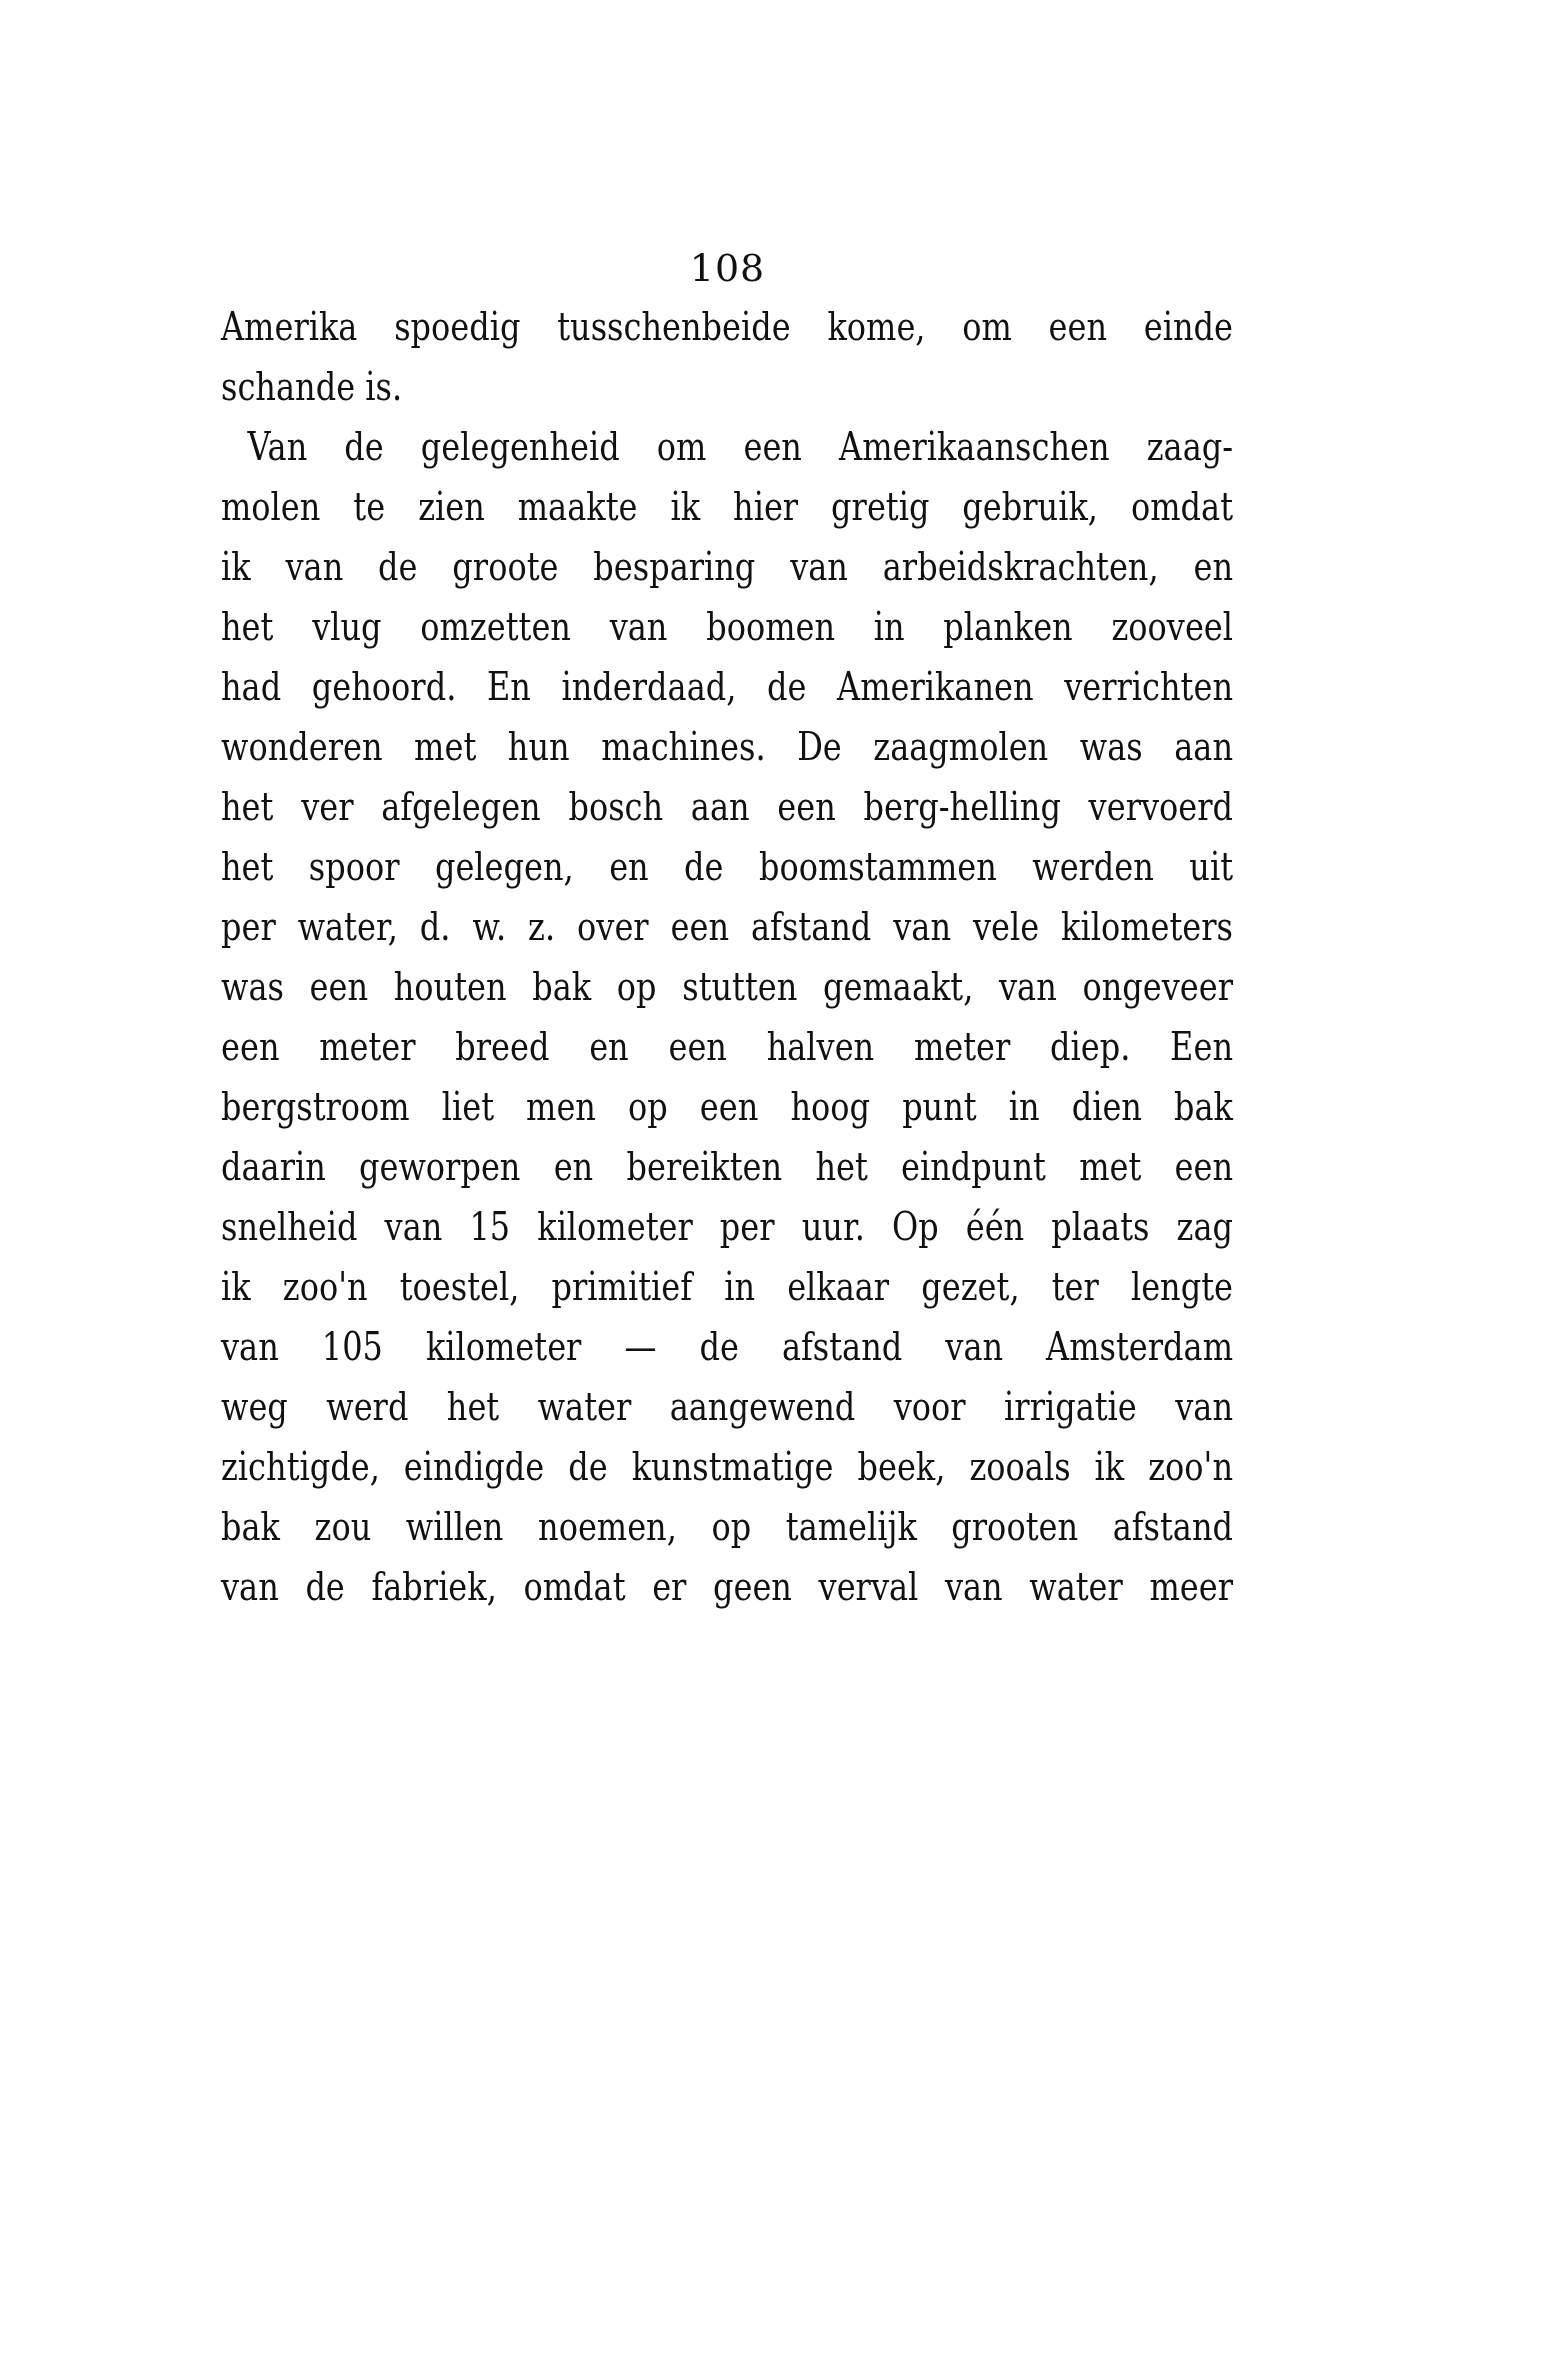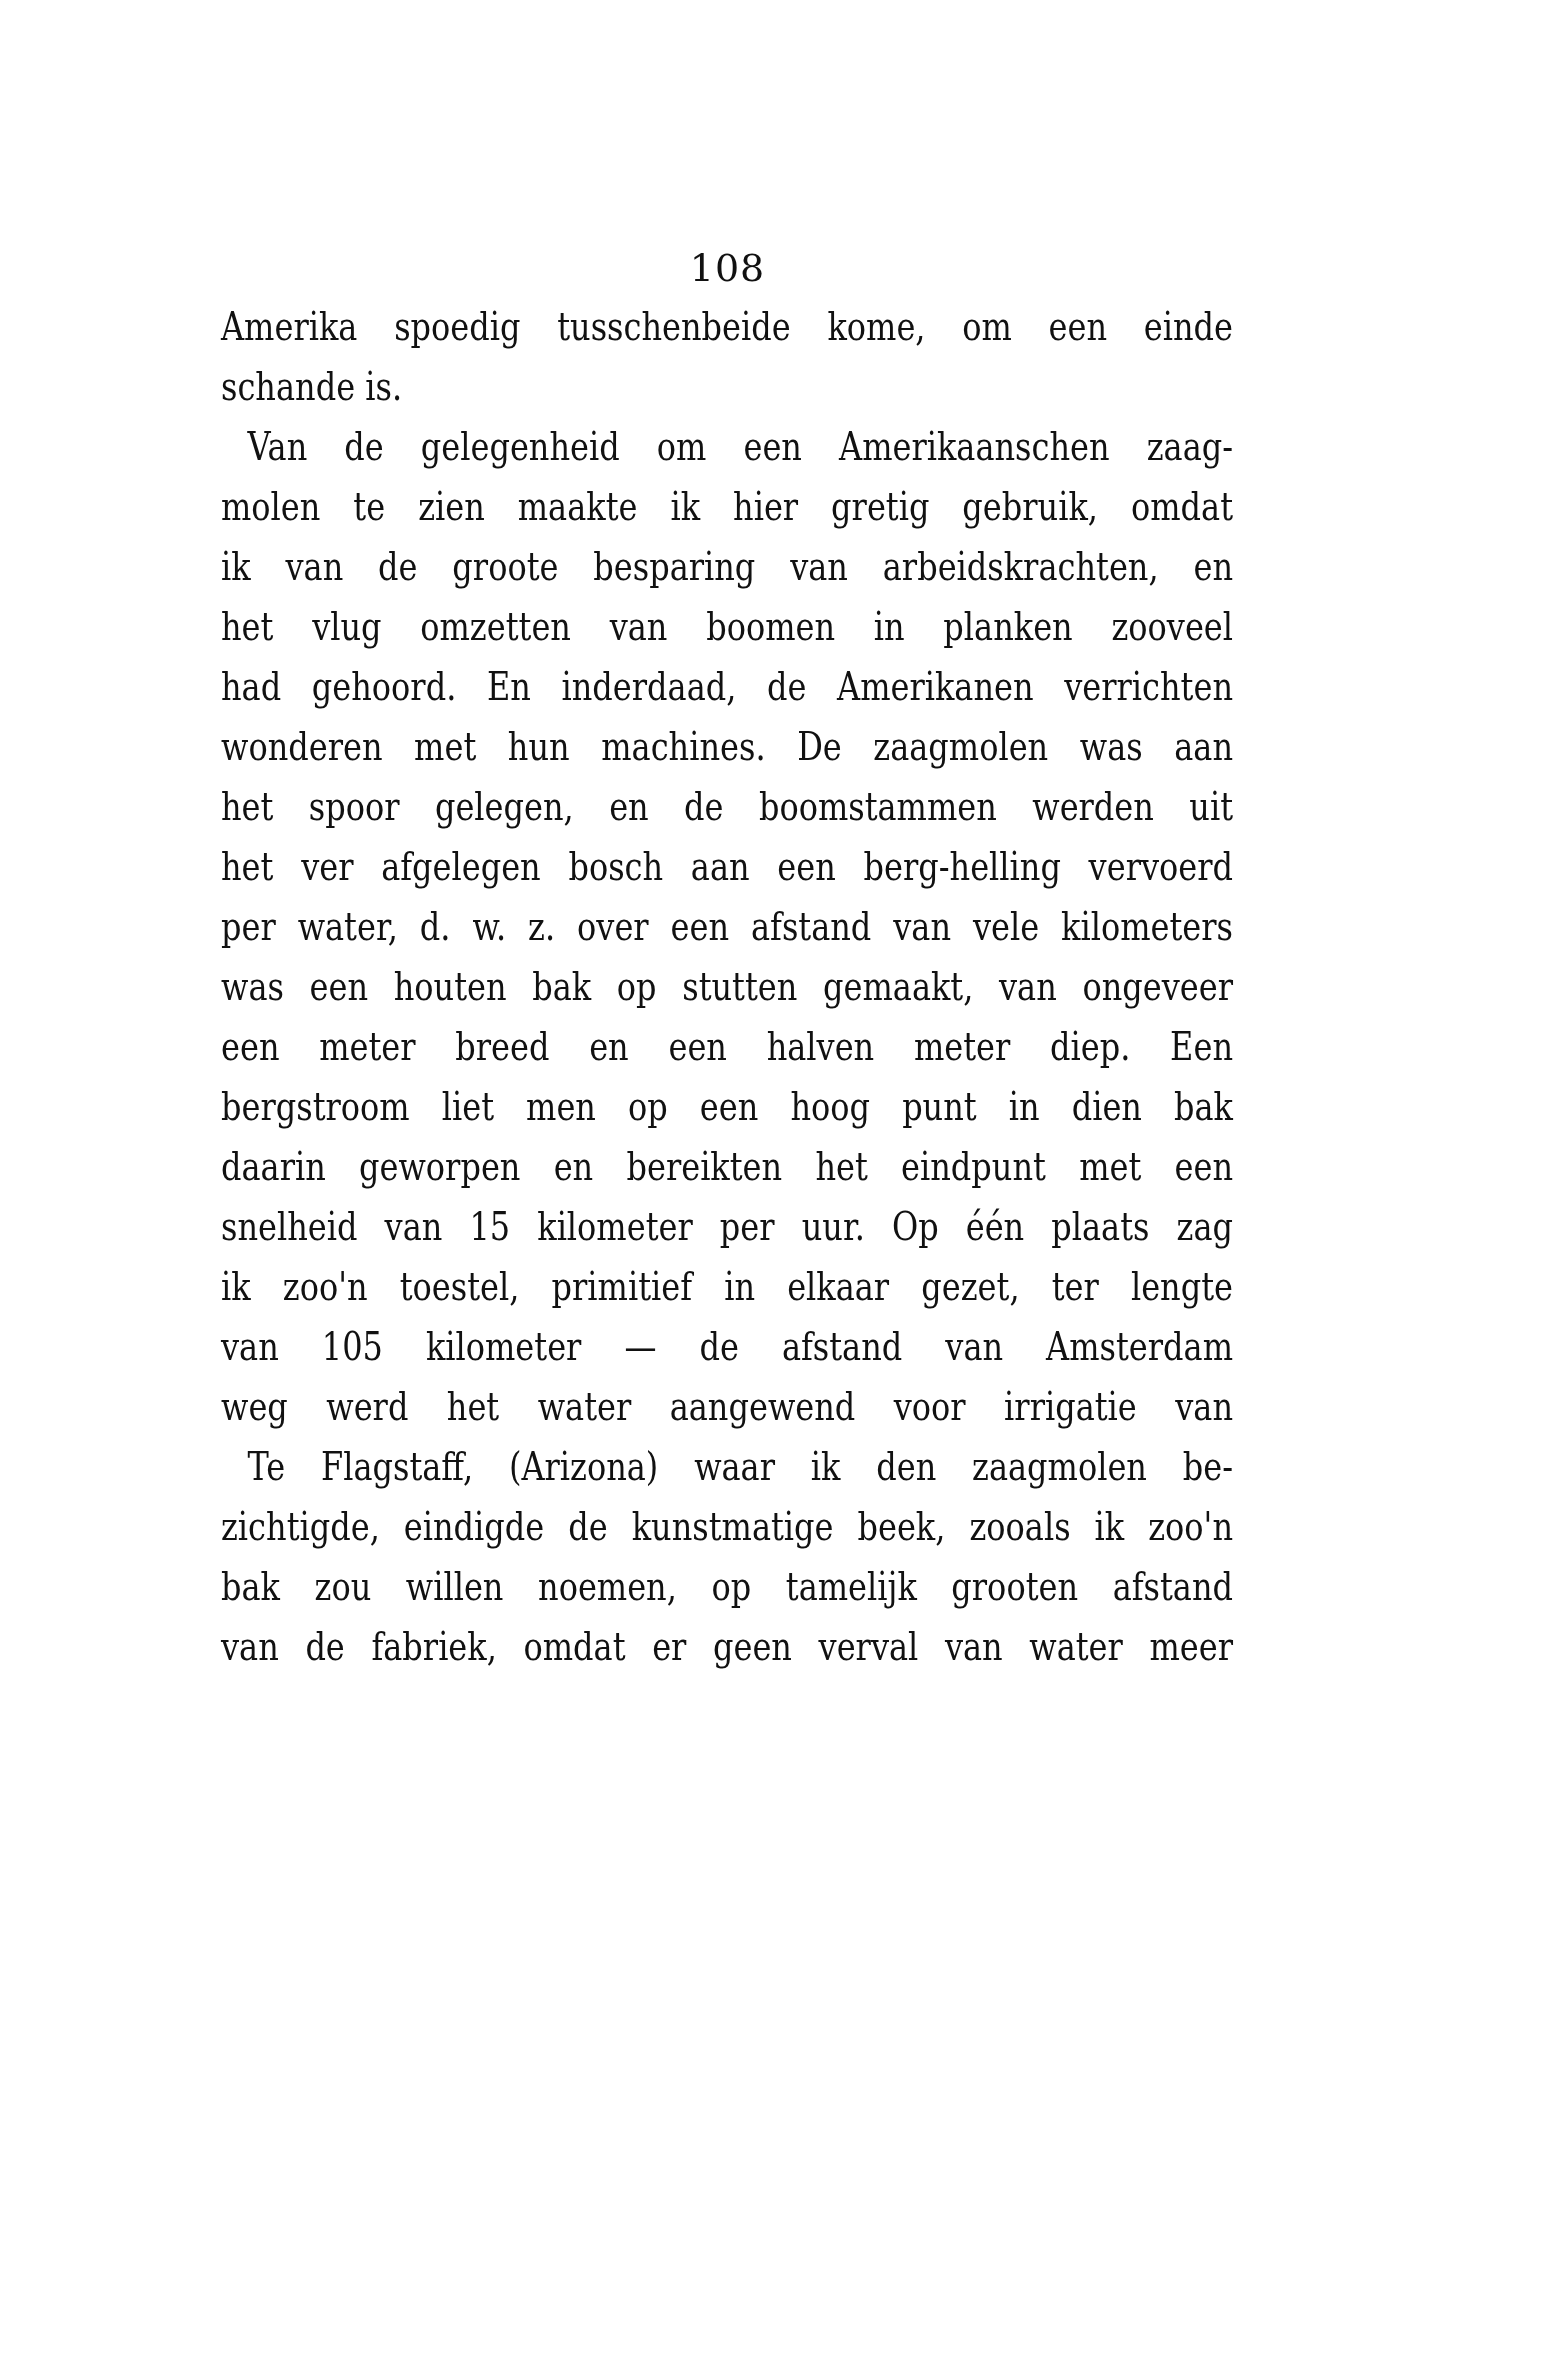--- a/index.html
+++ b/index.html
@@ -87,24 +87,24 @@
     <span class="line">
         <span class="line-inner">het vlug omzetten van boomen in planken zooveel</span>
       </span>
     <span class="line">
         <span class="line-inner">had gehoord. En inderdaad, de Amerikanen verrichten</span>
       </span>
     <span class="line">
         <span class="line-inner">wonderen met hun machines. De zaagmolen was aan</span>
       </span>
     <span class="line">
-        <span class="line-inner">het spoor gelegen, en de boomstammen werden uit</span>
+        <span class="line-inner">het ver afgelegen bosch aan een berg-helling vervoerd</span>
       </span>
     <span class="line">
-        <span class="line-inner">het ver afgelegen bosch aan een berg-helling vervoerd</span>
+        <span class="line-inner">het spoor gelegen, en de boomstammen werden uit</span>
       </span>
     <span class="line">
         <span class="line-inner">per water, d. w. z. over een afstand van vele kilometers</span>
       </span>
     <span class="line">
         <span class="line-inner">was een houten bak op stutten gemaakt, van ongeveer</span>
       </span>
     <span class="line">
         <span class="line-inner">een meter breed en een halven meter diep. Een</span>
       </span>
@@ -122,23 +122,20 @@
       </span>
     <span class="line">
         <span class="line-inner">van 105 kilometer — de afstand van Amsterdam</span>
       </span>
     <span class="line">
         <span class="line-inner">weg werd het water aangewend voor irrigatie van</span>
       </span>
   </div>
 
   <div class="paragraph">
-    <span class="line indent">
-        <span class="line-inner">Te Flagstaff, (Arizona) waar ik den zaagmolen be-</span>
-      </span>
     <span class="line">
         <span class="line-inner">zichtigde, eindigde de kunstmatige beek, zooals ik zoo'n</span>
       </span>
     <span class="line">
         <span class="line-inner">bak zou willen noemen, op tamelijk grooten afstand</span>
       </span>
     <span class="line">
         <span class="line-inner">van de fabriek, omdat er geen verval van water meer</span>
       </span>
   </div>

